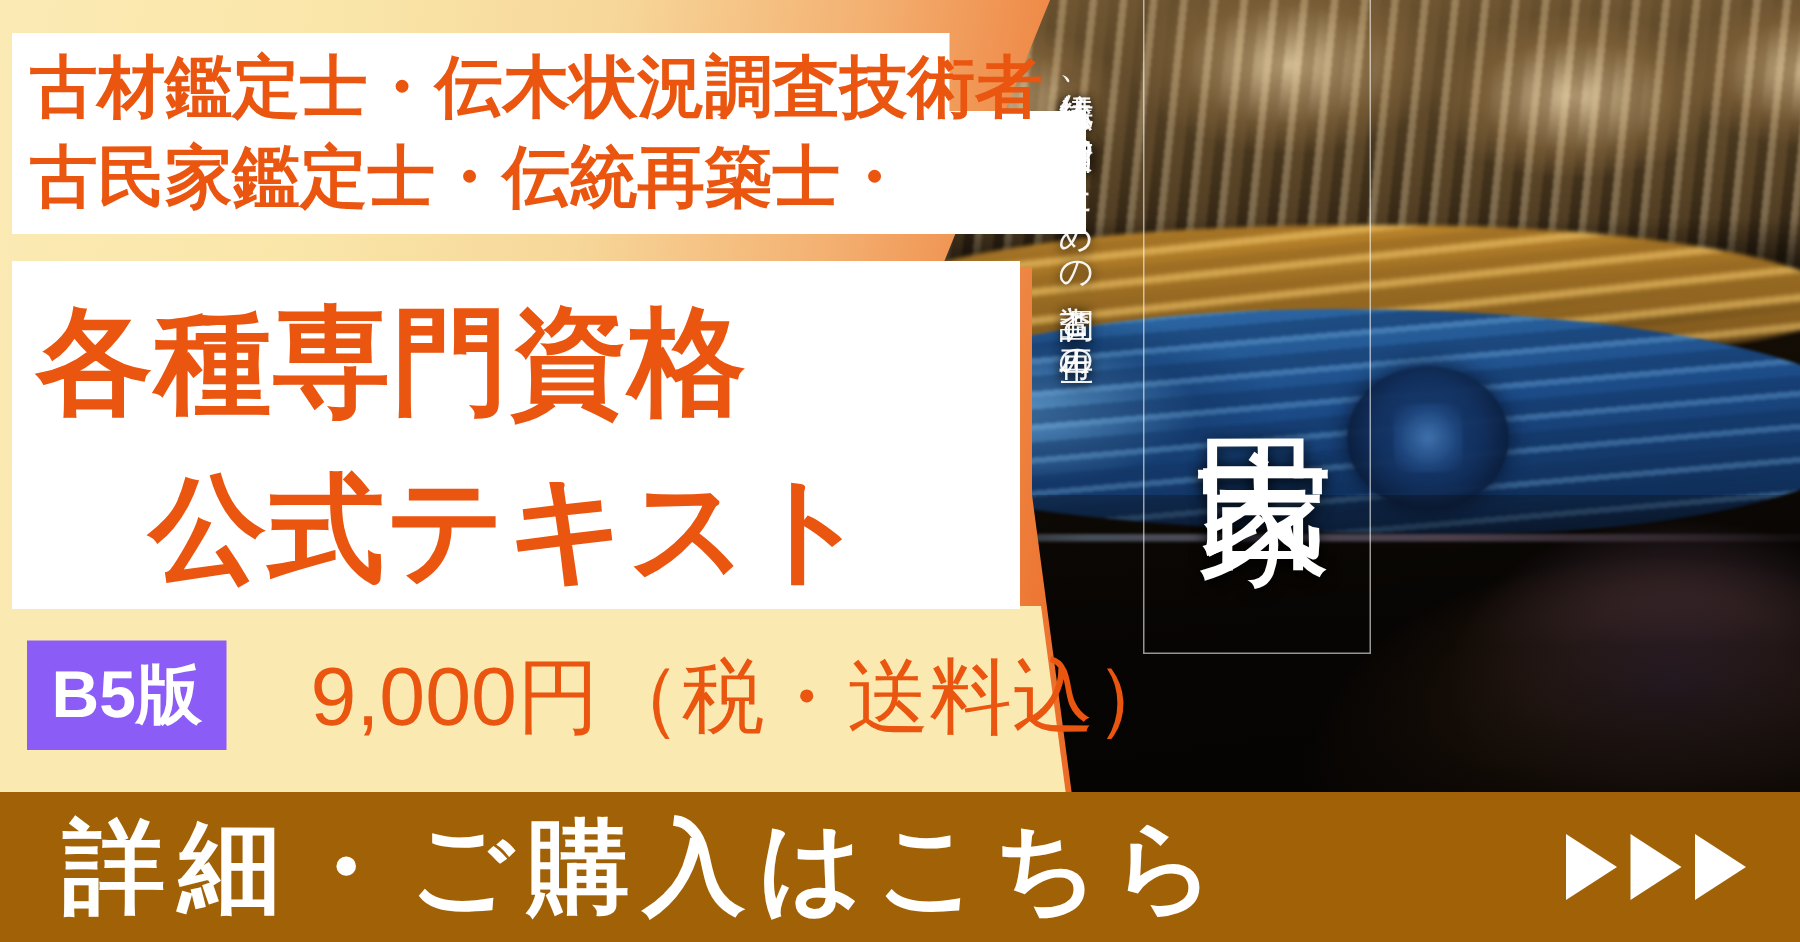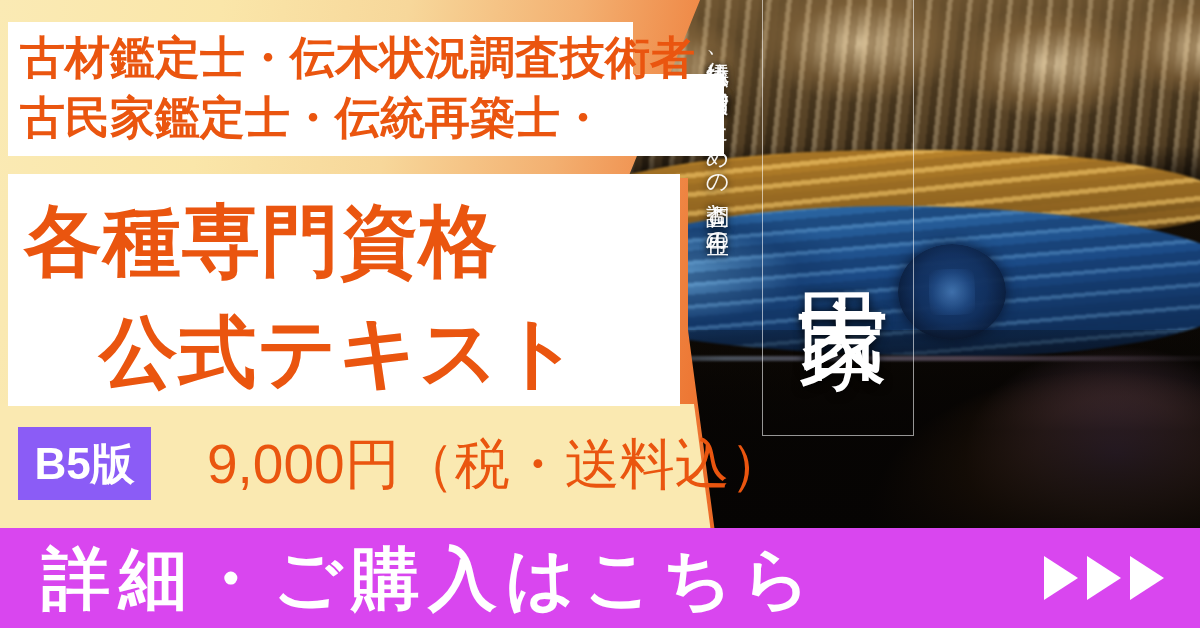--- a/index.html
+++ b/index.html
@@ -212,21 +212,21 @@
     font-weight:400;
     letter-spacing:0px;
     white-space:nowrap;
     margin-left:39px;
   }
 
   
   .cta {
     position:absolute; left:0; top:528px;
     width:1200px; height:100px;
-    background:#d946ef;
+    background:#a16207;
   }
   .cta-text {
     position:absolute; left:42px; top:0;
     height:100px; line-height:100px;
     color:#ffffff;
     font-size:68px;
     font-weight:700;
     letter-spacing:9px;
     white-space:nowrap;
   }

